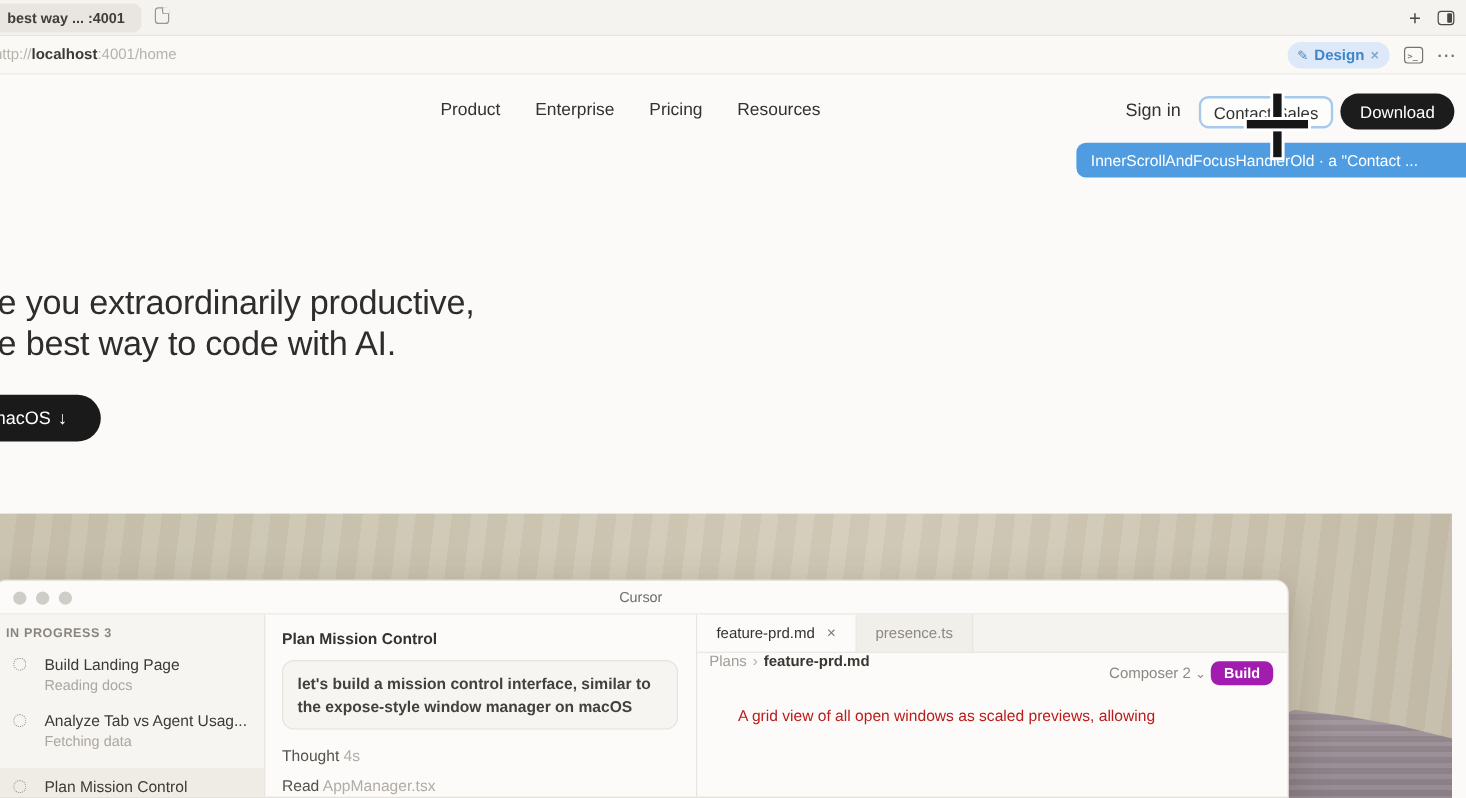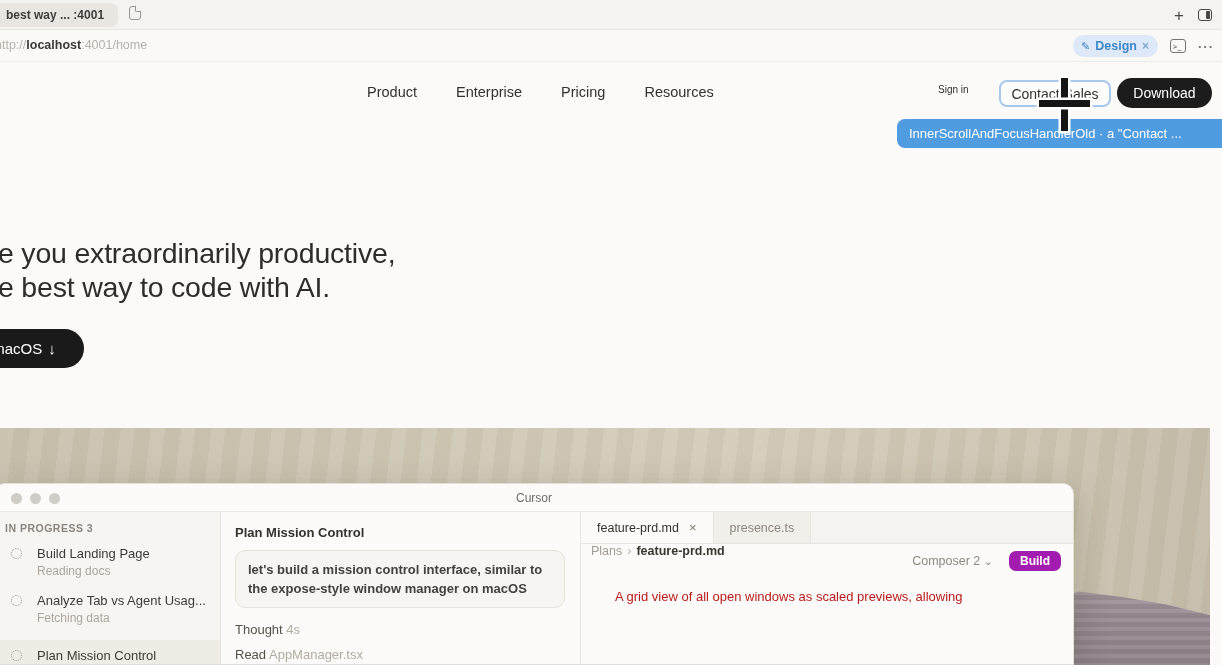--- a/index.html
+++ b/index.html
@@ -29,23 +29,23 @@
   .urlbar-right { position:absolute; right:8px; top:0; height:32px; display:flex; align-items:center; gap:12px; }
   .design-pill { display:flex; align-items:center; gap:5px; background:#dde9f8; color:#3f86c9;
     border-radius:12px; height:22px; padding:0 9px 0 8px; font-size:12.5px; font-weight:600;}
   .design-pill .pen { font-size:11px; }
   .design-pill .x { color:#7fa9d4; font-size:12px; cursor:default;}
   .term-icon { width:16px; height:14px; border:1.6px solid #77736d; border-radius:3px;
     font-size:7px; color:#77736d; display:flex; align-items:flex-end; justify-content:flex-start;
     padding:0 0 1px 2px; font-family:"DejaVu Sans Mono",monospace; font-weight:700;}
   .dots { color:#77736d; font-size:13px; letter-spacing:1px; font-weight:700;}
   
-  .nav { position:absolute; left:367px; top:84px; display:flex; gap:39px; font-size:14.5px; color:#333230;}
+  .nav { position:absolute; left:367px; top:84px; display:flex; gap:29px; font-size:14.5px; color:#333230;}
   .nav span { cursor:pointer; }
-  .signin { position:absolute; left:938px; top:84px; font-size:10px; color:#333230; cursor:pointer;}
+  .signin { position:absolute; left:938px; top:84px; font-size:15px; color:#333230; cursor:pointer;}
   .btn-contact { position:absolute; left:999px; top:80px; width:112px; height:27px;
     background:#fdfdfc; border:2px solid #a7c9ec; border-radius:8px;
     font-size:14px; color:#333230; display:flex; align-items:center; justify-content:center; cursor:pointer;}
   .btn-download { position:absolute; left:1117px; top:78px; width:95px; height:30px;
     background:#1c1c1d; color:#fff; border-radius:15px; font-size:14px;
     display:flex; align-items:center; justify-content:center; cursor:pointer;}
   .tooltip { position:absolute; left:897px; top:119px; width:325px; height:29px;
     background:#4f9ce1; border-radius:8px 0 0 8px; color:#fff; font-size:13px;
     display:flex; align-items:center; padding:0 10px 0 12px; white-space:nowrap; overflow:hidden; z-index:5;}
   .crosshair { position:absolute; z-index:6; }
@@ -102,21 +102,21 @@
   .edtabs { height:32px; background:#f5f3ef; border-bottom:1px solid #e8e5e0; display:flex; }
   .edtab { display:flex; align-items:center; gap:10px; padding:0 16px; font-size:12.5px;
     border-right:1px solid #e8e5e0; cursor:pointer;}
   .edtab.active { background:#fcfbf9; color:#35322e; }
   .edtab .x { color:#7b776f; font-size:13px; }
   .edtab.inactive { color:#8d8881; background:#f1efe9; }
   .edmeta { height:33px; display:flex; padding:0 12px 0 10px; font-size:12.5px; }
   .crumb-root { color:#a29d96; }
   .crumb-sep { color:#b5b0a8; margin:0 5px; }
   .crumb-file { color:#3a3733; font-weight:700; }
-  .edmeta-right { margin-left:auto; display:flex; align-items:center; gap:16px; }
+  .edmeta-right { margin-left:auto; display:flex; align-items:center; gap:4px; }
   .composer { color:#8d8881; cursor:pointer; }
   .composer .chev { font-size:11px; }
   .build-badge { background:#a21caf; color:#fff; font-size:12px; font-weight:700;
     border-radius:7px; padding:3px 11px; cursor:pointer;}
   .doc { padding:12px 2px 0 34px; }
   .doc-title { font-size:19px; font-weight:700; color:#262421; letter-spacing:-.2px;}
   .doc-body { font-size:13px; color:#b91c1c; }
 </style>
 </head>
 <body>

